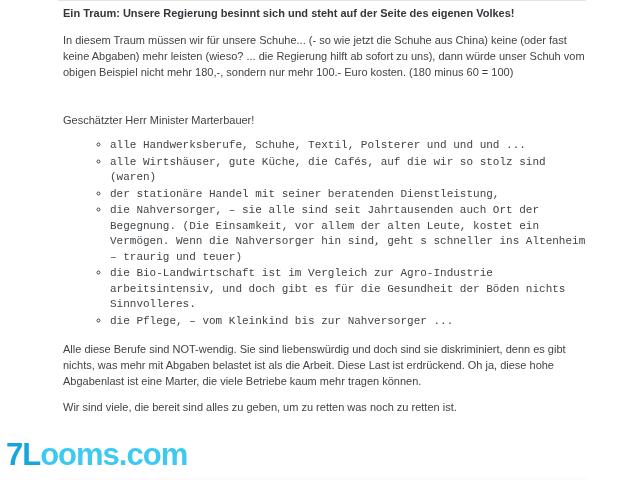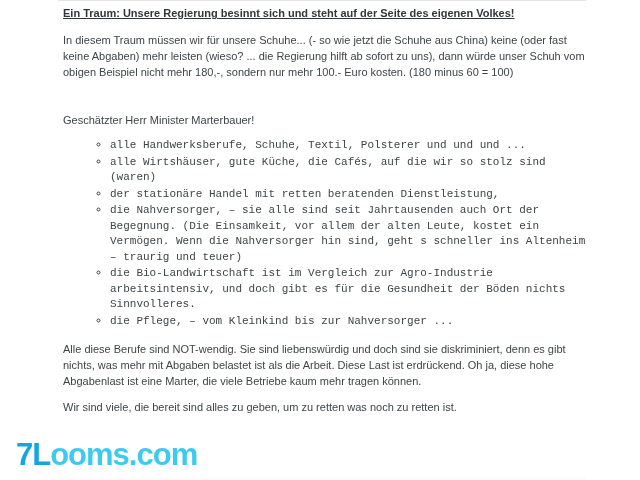--- a/index.html
+++ b/index.html
@@ -20,21 +20,20 @@
     color:#3f4448;
     font-size:11px;
     line-height:16px;
   }
   .title{
     font-size:11px;
     font-weight:bold;
     color:#33373b;
     margin:0 0 11px 0;
     line-height:15px;
-    text-decoration:underline;
   }
   .content p{margin:0 0 10px 0;}
   .salutation{margin-top:32px !important;}
   ul.letter-list{
     margin:2px 0 12px 0;
     padding-left:47px;
     list-style-type:circle;
     font-family:Liberation Mono, monospace;
   }
   ul.letter-list li{
@@ -51,21 +50,21 @@
     justify-content:flex-end;
   }
   .sig-name{
     flex:1;
     text-align:center;
     font-size:10px;
     color:#5a5f63;
   }
   .watermark{
     position:absolute;
-    left:16px;top:437px;
+    left:6px;top:437px;
     font-size:31px;
     font-weight:bold;
     letter-spacing:-1px;
     z-index:6;
     white-space:nowrap;
   }
   .wm-prefix{color:#18a5de;}
   .wm-suffix{color:#3ec9f1;}
 </style>
 </head>
@@ -77,21 +76,21 @@
     <h1 class="title">Ein Traum: Unsere Regierung besinnt sich und steht auf der Seite des eigenen Volkes!</h1>
 
     <p>In diesem Traum müssen wir für unsere Schuhe... (- so wie jetzt die Schuhe aus China) keine (oder fast keine Abgaben) mehr leisten (wieso? ... die Regierung hilft ab sofort zu uns), dann würde unser Schuh vom obigen Beispiel nicht mehr 180,-, sondern nur mehr 100.- Euro kosten. (180 minus 60 = 100)</p>
 
     <p class="salutation">Geschätzter Herr Minister Marterbauer!</p>
 
 
     <ul class="letter-list">
       <li>alle Handwerksberufe, Schuhe, Textil, Polsterer und und und ...</li>
       <li>alle Wirtshäuser, gute Küche, die Cafés, auf die wir so stolz sind (waren)</li>
-      <li>der stationäre Handel mit retten beratenden Dienstleistung,</li>
+      <li>der stationäre Handel mit seiner beratenden Dienstleistung,</li>
       <li>die Nahversorger, – sie alle sind seit Jahrtausenden auch Ort der Begegnung. (Die Einsamkeit, vor allem der alten Leute, kostet ein Vermögen. Wenn die Nahversorger hin sind, geht s schneller ins Altenheim – traurig und teuer)</li>
       <li>die Bio-Landwirtschaft ist im Vergleich zur Agro-Industrie arbeitsintensiv, und doch gibt es für die Gesundheit der Böden nichts Sinnvolleres.</li>
       <li>die Pflege, – vom Kleinkind bis zur Nahversorger ...</li>
     </ul>
 
     <p>Alle diese Berufe sind NOT-wendig. Sie sind liebenswürdig und doch sind sie diskriminiert, denn es gibt nichts, was mehr mit Abgaben belastet ist als die Arbeit. Diese Last ist erdrückend. Oh ja, diese hohe Abgabenlast ist eine Marter, die viele Betriebe kaum mehr tragen können.</p>
     <p>Wir sind viele, die bereit sind alles zu geben, um zu retten was noch zu retten ist.</p>
 
   </div>
 

